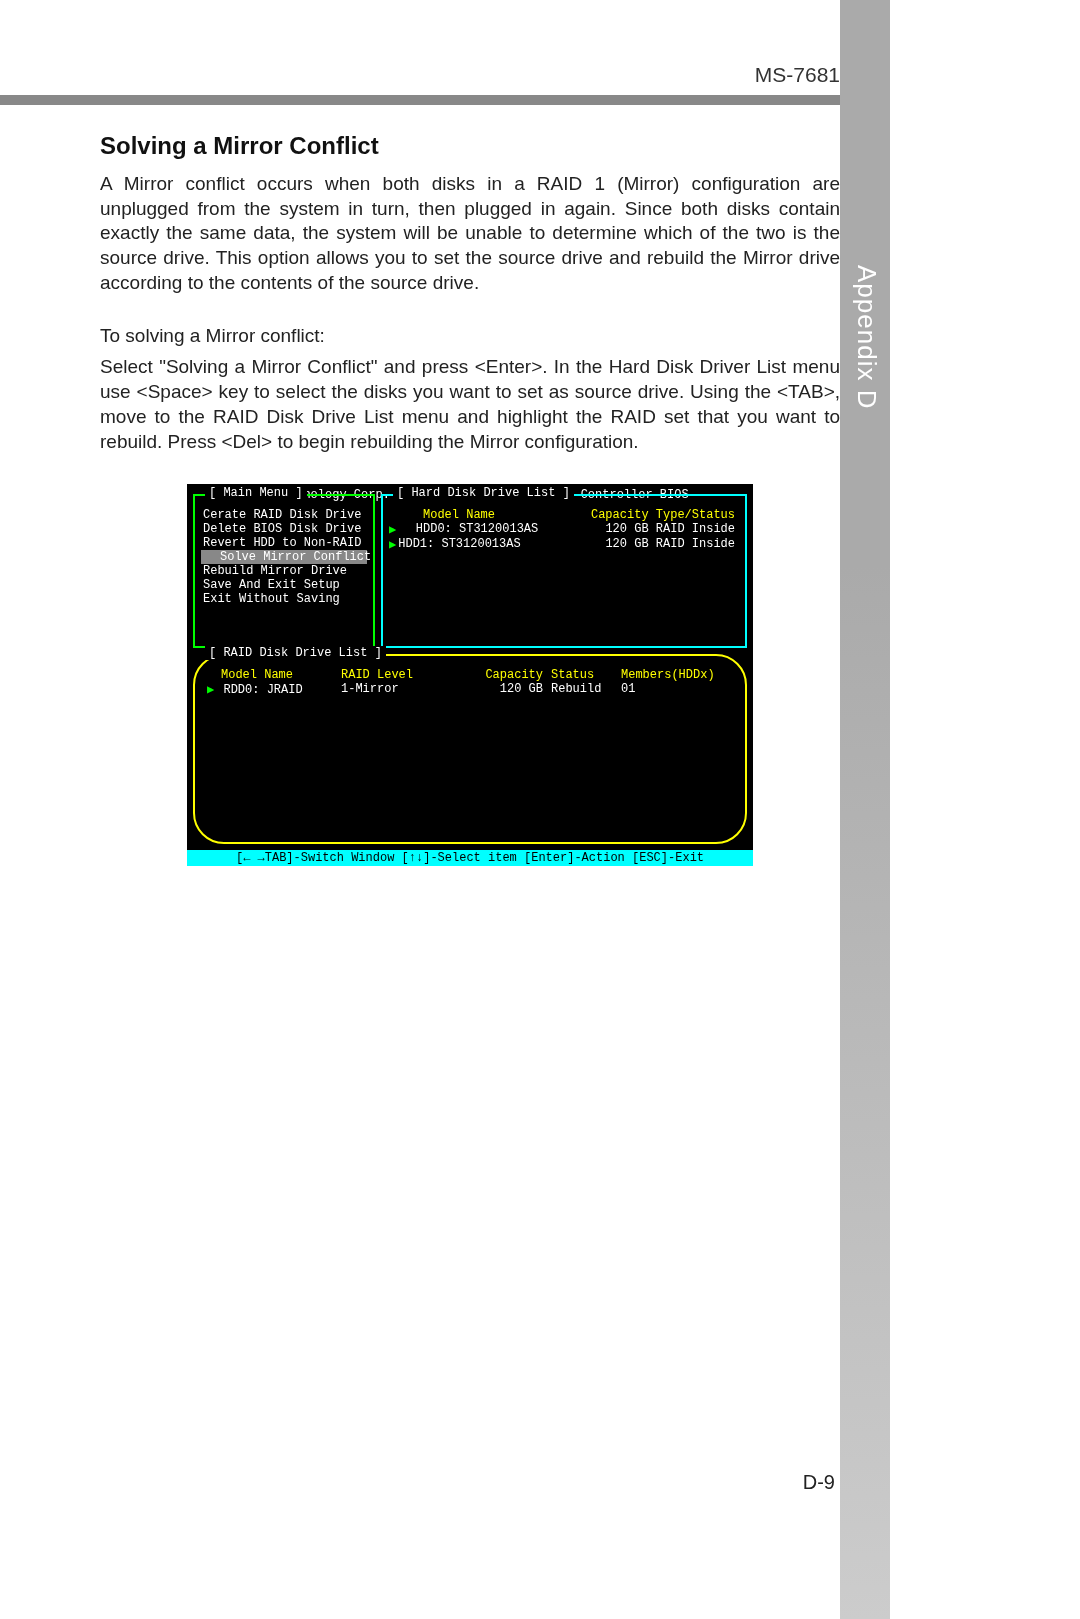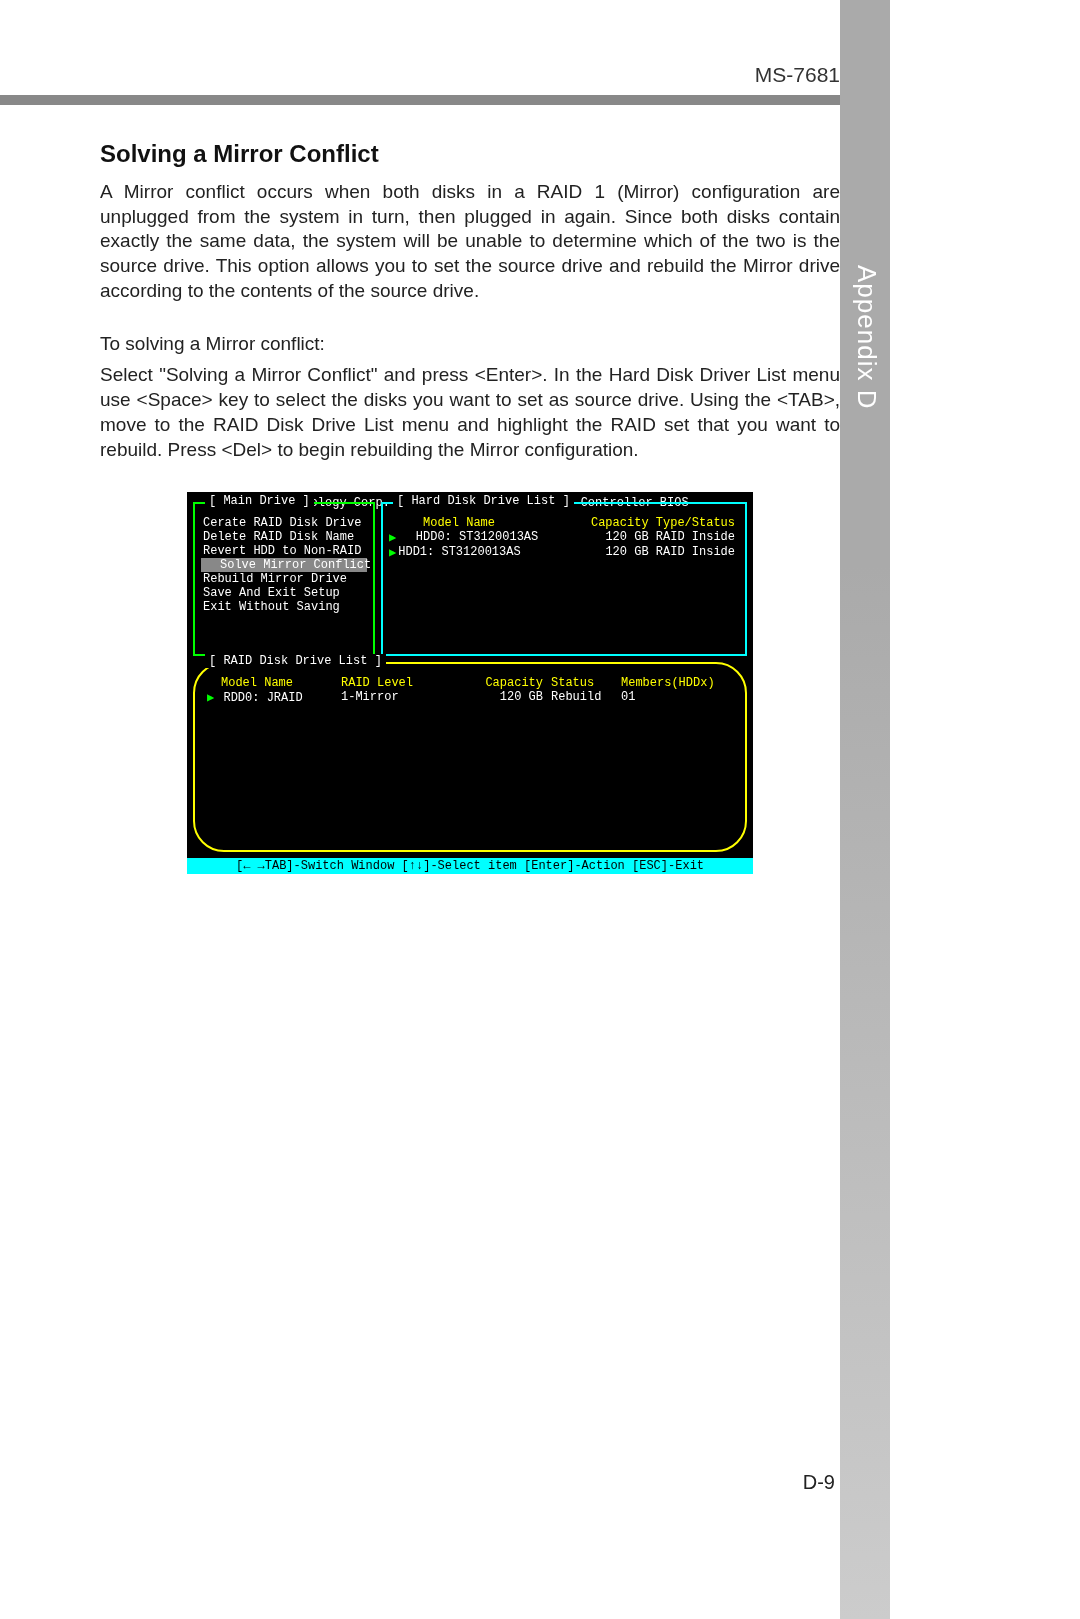--- a/index.html
+++ b/index.html
@@ -39,21 +39,21 @@
     position: absolute;
     top: 265px;
     right: 198px;
     writing-mode: vertical-rl;
     color: #fff;
     font-size: 26px;
     letter-spacing: 1px;
   }
   .content {
     position: absolute;
-    top: 140px;
+    top: 132px;
     left: 100px;
     width: 740px;
   }
   .section-title {
     font-size: 24px;
     font-weight: bold;
     color: #111;
     margin-bottom: 12px;
   }
   .body-text {
@@ -186,24 +186,24 @@
   <div class="body-text">Select "Solving a Mirror Conflict" and press &lt;Enter&gt;. In the Hard Disk Driver List menu use &lt;Space&gt; key to select the disks you want to set as source drive. Using the &lt;TAB&gt;, move to the RAID Disk Drive List menu and highlight the RAID set that you want to rebuild. Press &lt;Del&gt; to begin rebuilding the Mirror configuration.</div>
 
   <div class="bios-box">
     <div class="bios-title">
       <span>JMicron Technology Corp.</span>
       <span>PCIE-to-SATAII/IDE RAID Controller BIOS</span>
     </div>
 
     <div class="bios-row">
       <div class="panel main-menu">
-        <div class="panel-legend">[ Main Drive ]</div>
+        <div class="panel-legend">[ Main Menu ]</div>
         <div id="main-menu-items">
             <div class="menu-item">Cerate RAID Disk Drive</div>
-            <div class="menu-item">Delete RAID Disk Name</div>
+            <div class="menu-item">Delete BIOS Disk Drive</div>
             <div class="menu-item">Revert HDD to Non-RAID</div>
             <div class="menu-item selected">Solve Mirror Conflict</div>
             <div class="menu-item">Rebuild Mirror Drive</div>
             <div class="menu-item">Save And Exit Setup</div>
             <div class="menu-item">Exit Without Saving</div>
           </div>
       </div>
       <div class="panel hdd-list">
         <div class="panel-legend">[ Hard Disk Drive List ]</div>
         <div class="hdd-header">

